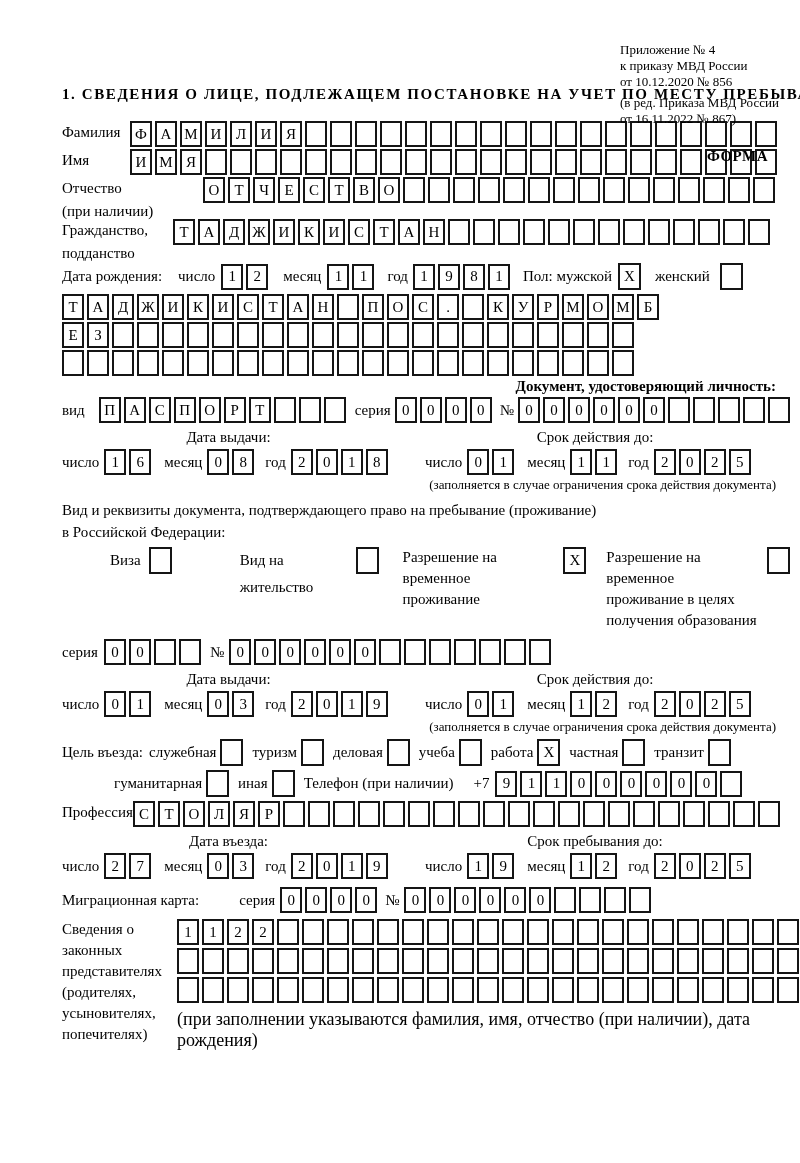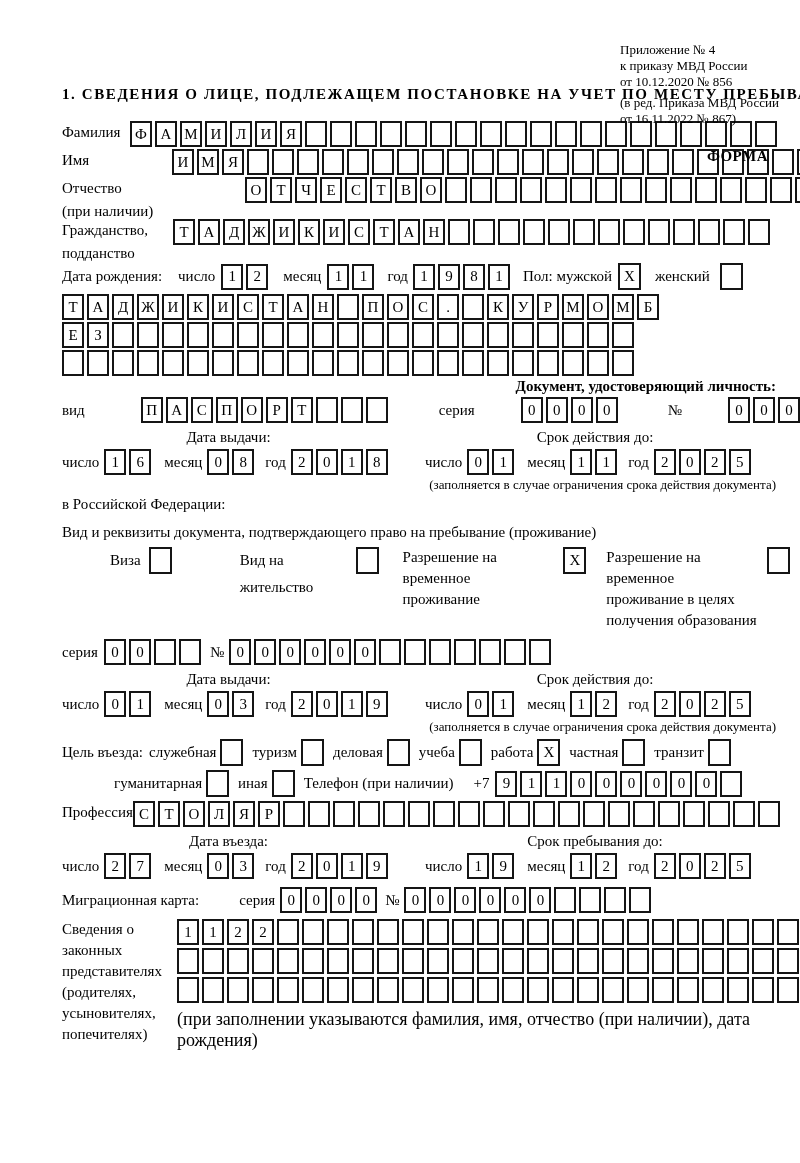--- a/index.html
+++ b/index.html
@@ -28,21 +28,21 @@
     width:23px; height:27px; border:2px solid #151515; flex:none;
     display:flex; align-items:center; justify-content:center; font-size:15px;
   }
   
   .labeled-row { display:flex; align-items:flex-start; }
   .lblcol { flex:none; line-height:23px; }
   .lh21 { line-height:21px; }
   .w68 { width:68px; } .w141 { width:141px; } .w111 { width:111px; } .w137 { width:137px; } .w115 { width:115px; }
   .rows-col .boxrow { margin-bottom:2px; }
   .inline-row { display:flex; align-items:center; }
-  .mt2 { margin-top:2px;gap:42px; } .mt4 { margin-top:4px; } .mt6 { margin-top:6px; } .mt8 { margin-top:8px; } .mt18 { margin-top:18px; }
+  .mt2 { margin-top:2px; } .mt4 { margin-top:4px; } .mt6 { margin-top:6px; } .mt8 { margin-top:8px; } .mt18 { margin-top:18px; }
   .mr4 { margin-right:4px; } .mr5 { margin-right:5px; } .mr6 { margin-right:6px; } .mr8 { margin-right:8px; }
   .mr10 { margin-right:10px; } .mr12 { margin-right:12px; } .mr14 { margin-right:14px; } .mr16 { margin-right:16px; }
   .mr20 { margin-right:20px; } .mr24 { margin-right:24px; } .mr28 { margin-right:28px; } .mr40 { margin-right:40px; }
   .center-bold { text-align:right; font-weight:bold; font-size:15px; width:714px; }
   
   .dates-pair { display:flex; }
   .dcol { width:333px; flex:none; }
   .dcol.right { margin-left:30px; width:340px; }
   .dhead { text-align:center; margin-bottom:3px; }
   .dline { display:flex; align-items:center; }
@@ -393,22 +393,22 @@
             <div class="cbox">2</div>
             <div class="cbox">0</div>
             <div class="cbox">2</div>
             <div class="cbox">5</div>
           </div>
       </div>
     </div>
   </div>
   <div class="note-right">(заполняется в случае ограничения срока действия документа)</div>
 
+  <div class="intro-line mt6">Вид и реквизиты документа, подтверждающего право на пребывание (проживание)</div>
   <div class="intro-line">в Российской Федерации:</div>
-  <div class="intro-line mt6">Вид и реквизиты документа, подтверждающего право на пребывание (проживание)</div>
 
   <div class="opts-row">
     <div class="opt mr20">
       <span class="opt-sl">Виза</span>
       <div class="checkbox"></div>
     </div>
     <div class="opt mr24">
       <span class="opt-sl">Вид на жительство</span>
       <div class="checkbox"></div>
     </div>

